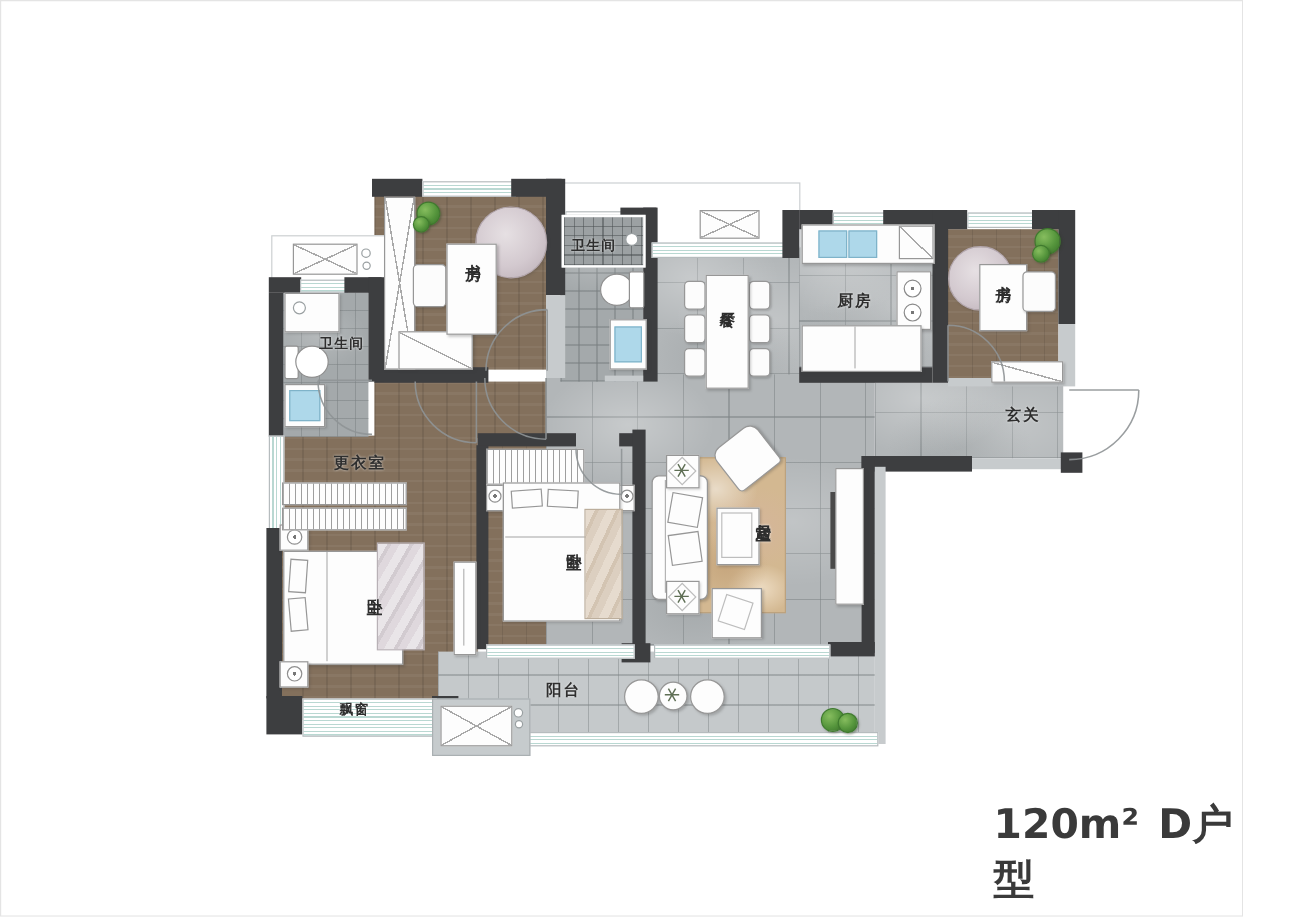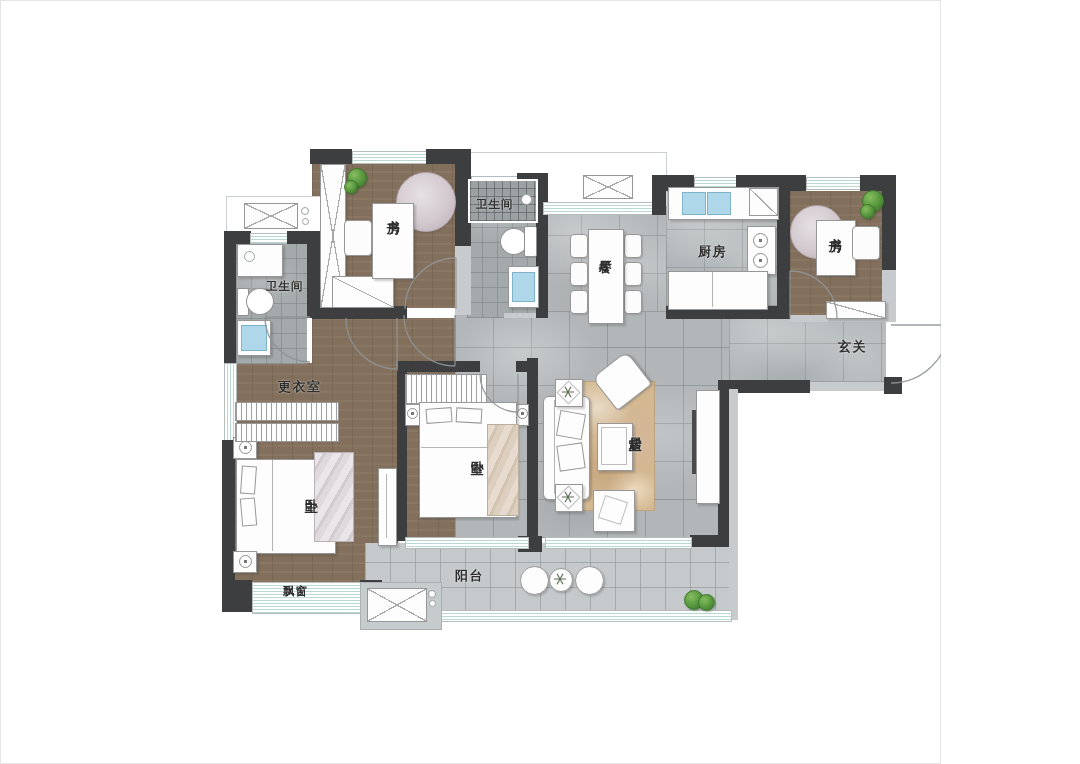--- a/index.html
+++ b/index.html
@@ -1,16 +1,16 @@
 <!DOCTYPE html>
 <html><head>
 <meta charset="utf-8">
 <style>
   html,body{margin:0;padding:0;background:#fff;}
-  .canvas{position:relative;width:941px;height:764px;background:#fff;overflow:hidden;
+  .canvas{position:relative;width:1036px;height:764px;background:#fff;overflow:hidden;
           box-shadow:inset 0 0 0 1px #e4e4e4;
           font-family:"DejaVu Sans","Liberation Sans",sans-serif;}
   .abs{position:absolute;}
   
   .w{position:absolute;background:#3d3e40;}
   .wl{position:absolute;background:#c7cbcd;}
   
   .wn{position:absolute;background:#fff;border:1px solid #b6bcbe;
       background-image:repeating-linear-gradient(to bottom,transparent 0 2px,#b9d8d2 2px 3px);}
   .wnv{position:absolute;background:#fff;border:1px solid #b6bcbe;
@@ -290,14 +290,17 @@
   <div class="lb" style="left:698px;top:244px">厨房</div>
   <div class="lb vl" style="left:828px;top:228px">书房</div>
   <div class="lb" style="left:838px;top:339px">玄关</div>
   <div class="lb" style="left:278px;top:379px">更衣室</div>
   <div class="lb vl" style="left:304px;top:489px">主卧</div>
   <div class="lb vl" style="left:470px;top:451px">卧室</div>
   <div class="lb vl" style="left:628px;top:427px">起居室</div>
   <div class="lb" style="left:455px;top:568px">阳台</div>
   <div class="lb sm" style="left:283px;top:585px">飘窗</div>
 
+  <div class="title">
+    <span class="t1">120m²</span><span class="t2">D户型</span>
+  </div>
 
 </div>
 
 </body></html>

